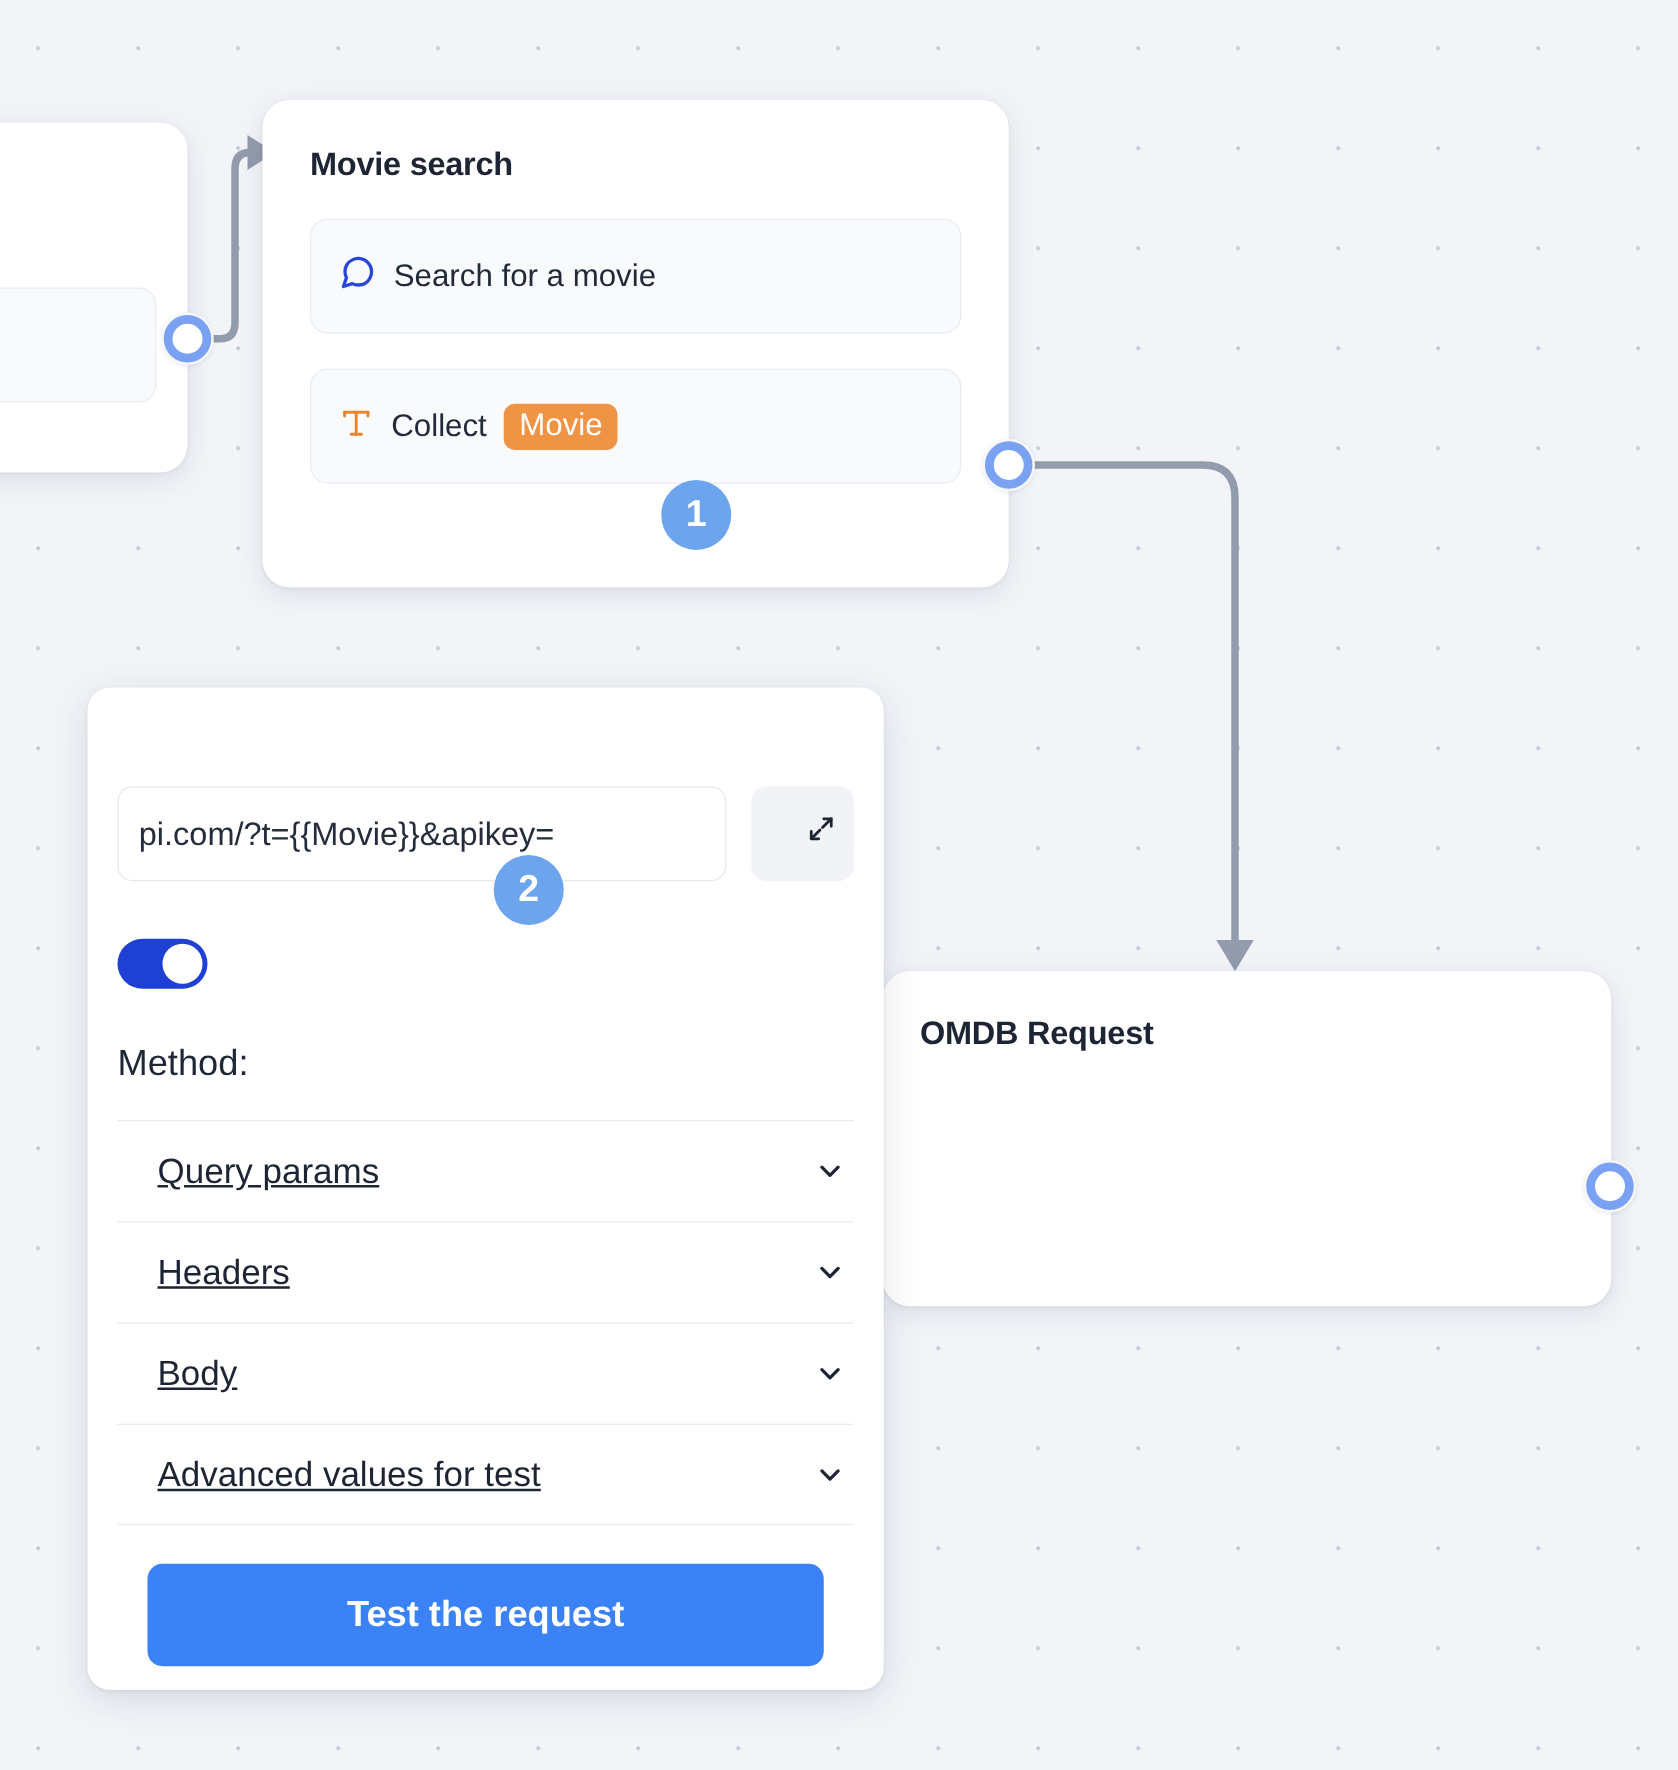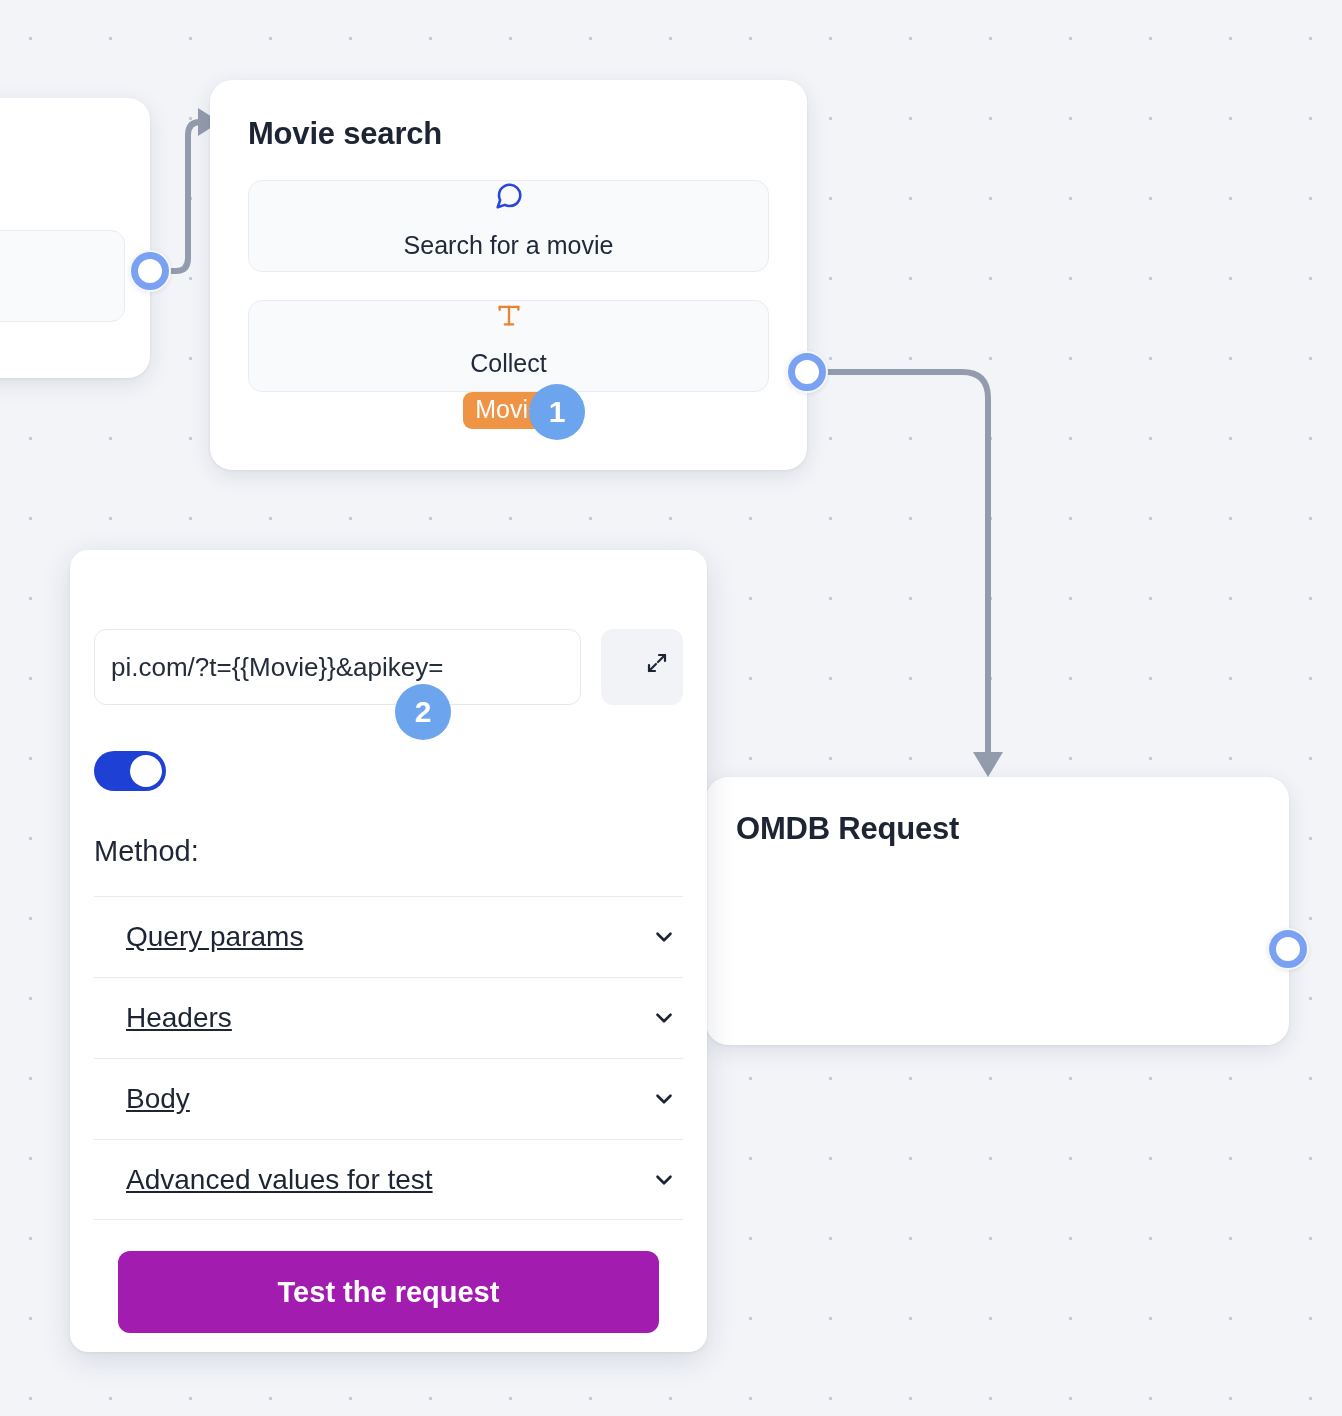--- a/index.html
+++ b/index.html
@@ -37,37 +37,36 @@
   }
 
   
   .node {
     position: absolute;
     background: #ffffff;
     border-radius: 22px;
     box-shadow: 0 6px 22px rgba(30, 41, 70, .10), 0 1px 3px rgba(30,41,70,.06);
   }
   .node-title {
-    font-size: 31px;
+    font-size: 26px;
     font-weight: 700;
     letter-spacing: -0.2px;
     color: #1d2433;
   }
   .node-row {
     display: flex;
     align-items: center;
     gap: 14px;
     background: #f8fafc;
     border: 1px solid #e8ecf2;
     border-radius: 14px;
     height: 92px;
     padding: 0 22px;
     font-size: 25px;
     color: #222a3a;
-    flex-direction: column;
   }
   .node-row-label { white-space: nowrap; }
 
   .chip {
     display: inline-block;
     background: #ef9345;
     color: #ffffff;
     border-radius: 9px;
     padding: 3px 12px 6px;
     font-size: 25px;
@@ -284,21 +283,21 @@
   .acc-item:last-child { border-bottom: 1px solid #e8ebf0; }
   .acc-label { font-size: 28px; color: #1d2433; }
 
   .test-btn {
     display: block;
     width: calc(100% - 48px);
     margin: 31px 24px 0;
     height: 82px;
     border: none;
     border-radius: 12px;
-    background: #a21caf;
+    background: #3b82f6;
     color: #ffffff;
     font-size: 29px;
     font-weight: 700;
     font-family: "Liberation Sans", sans-serif;
     cursor: pointer;
   }
 
   .chev { display: block; }
 </style>
 </head>

